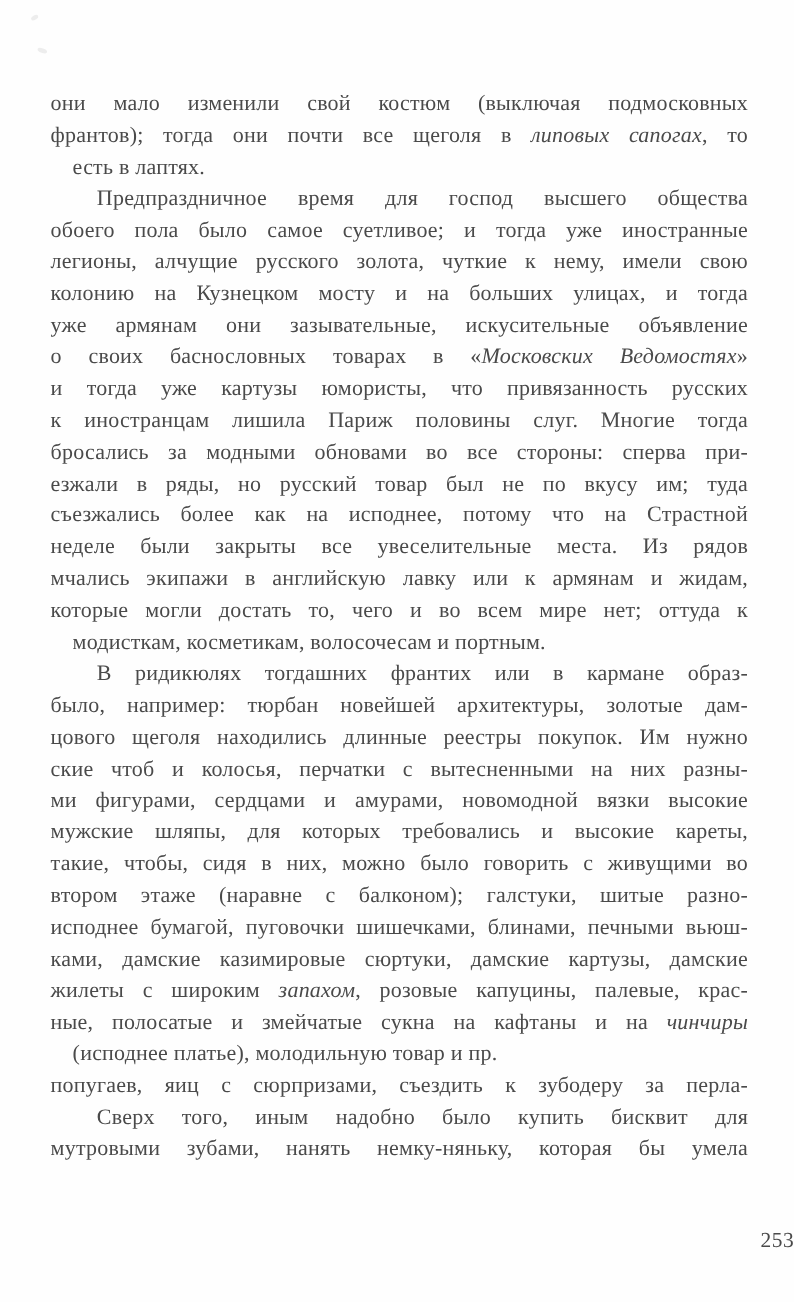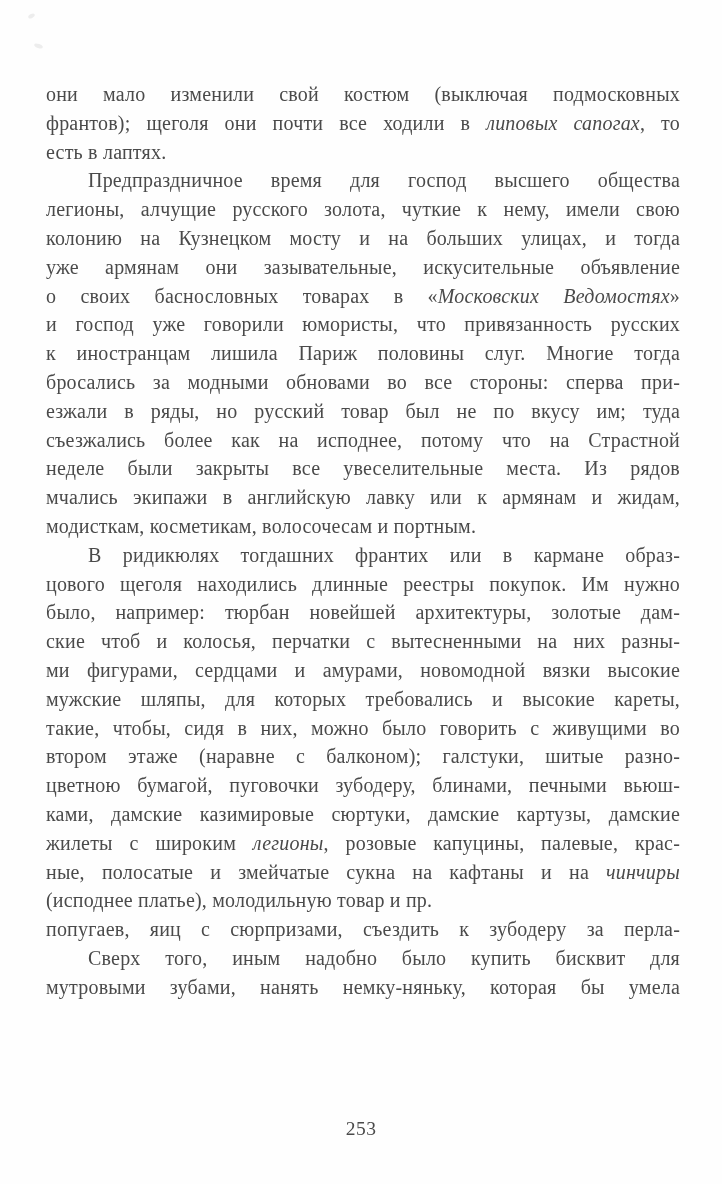--- a/index.html
+++ b/index.html
@@ -44,78 +44,81 @@
   .paragraph {
     margin: 0;
     padding: 0;
   }
   .line {
     text-align: justify;
     text-align-last: justify;
   }
   .line.lastline {
     text-align-last: left;
+    margin-left: 20px;
   }
   .line.indent {
     text-indent: 42px;
   }
   .line i {
     font-style: italic;
   }
   .page-number {
     position: absolute;
     left: 0;
     top: 1118px;
     width: 100%;
-    text-align: center;
+    text-align: right;
     font-size: 19.5px;
     color: var(--ink);
     letter-spacing: 0.5px;
   }
 </style>
 </head>
 <body>
 
 <div class="page">
   <div class="scan-artifact a1"></div>
   <div class="scan-artifact a2"></div>
 
   <div class="text-block">
       <div class="paragraph">
         <div class="line"><span>они мало изменили свой костюм (выключая подмосковных</span></div>
-        <div class="line"><span>франтов); щеголя они почти все ходили в </span><i>липовых сапогах</i><span>, то</span></div>
+        <div class="line"><span>франтов); тогда они почти все щеголя в </span><i>липовых сапогах</i><span>, то</span></div>
         <div class="line lastline"><span>есть в лаптях.</span></div>
       </div>
       <div class="paragraph">
         <div class="line indent"><span>Предпраздничное время для господ высшего общества</span></div>
+        <div class="line"><span>обоего пола было самое суетливое; и тогда уже иностранные</span></div>
         <div class="line"><span>легионы, алчущие русского золота, чуткие к нему, имели свою</span></div>
         <div class="line"><span>колонию на Кузнецком мосту и на больших улицах, и тогда</span></div>
         <div class="line"><span>уже армянам они зазывательные, искусительные объявление</span></div>
         <div class="line"><span>о своих баснословных товарах в «</span><i>Московских Ведомостях</i><span>»</span></div>
-        <div class="line"><span>и господ уже говорили юмористы, что привязанность русских</span></div>
+        <div class="line"><span>и тогда уже картузы юмористы, что привязанность русских</span></div>
         <div class="line"><span>к иностранцам лишила Париж половины слуг. Многие тогда</span></div>
         <div class="line"><span>бросались за модными обновами во все стороны: сперва при-</span></div>
         <div class="line"><span>езжали в ряды, но русский товар был не по вкусу им; туда</span></div>
         <div class="line"><span>съезжались более как на исподнее, потому что на Страстной</span></div>
         <div class="line"><span>неделе были закрыты все увеселительные места. Из рядов</span></div>
         <div class="line"><span>мчались экипажи в английскую лавку или к армянам и жидам,</span></div>
+        <div class="line"><span>которые могли достать то, чего и во всем мире нет; оттуда к</span></div>
         <div class="line lastline"><span>модисткам, косметикам, волосочесам и портным.</span></div>
       </div>
       <div class="paragraph">
         <div class="line indent"><span>В ридикюлях тогдашних франтих или в кармане образ-</span></div>
+        <div class="line"><span>было, например: тюрбан новейшей архитектуры, золотые дам-</span></div>
         <div class="line"><span>цового щеголя находились длинные реестры покупок. Им нужно</span></div>
-        <div class="line"><span>было, например: тюрбан новейшей архитектуры, золотые дам-</span></div>
         <div class="line"><span>ские чтоб и колосья, перчатки с вытесненными на них разны-</span></div>
         <div class="line"><span>ми фигурами, сердцами и амурами, новомодной вязки высокие</span></div>
         <div class="line"><span>мужские шляпы, для которых требовались и высокие кареты,</span></div>
         <div class="line"><span>такие, чтобы, сидя в них, можно было говорить с живущими во</span></div>
         <div class="line"><span>втором этаже (наравне с балконом); галстуки, шитые разно-</span></div>
-        <div class="line"><span>цветною бумагой, пуговочки зубодеру, блинами, печными вьюш-</span></div>
+        <div class="line"><span>исподнее бумагой, пуговочки шишечками, блинами, печными вьюш-</span></div>
         <div class="line"><span>ками, дамские казимировые сюртуки, дамские картузы, дамские</span></div>
-        <div class="line"><span>жилеты с широким </span><i>легионы</i><span>, розовые капуцины, палевые, крас-</span></div>
+        <div class="line"><span>жилеты с широким </span><i>запахом</i><span>, розовые капуцины, палевые, крас-</span></div>
         <div class="line"><span>ные, полосатые и змейчатые сукна на кафтаны и на </span><i>чинчиры</i></div>
         <div class="line lastline"><span>(исподнее платье), молодильную товар и пр.</span></div>
       </div>
       <div class="paragraph">
         <div class="line"><span>попугаев, яиц с сюрпризами, съездить к зубодеру за перла-</span></div>
         <div class="line indent"><span>Сверх того, иным надобно было купить бисквит для</span></div>
         <div class="line"><span>мутровыми зубами, нанять немку-няньку, которая бы умела</span></div>
       </div>
     </div>
 

